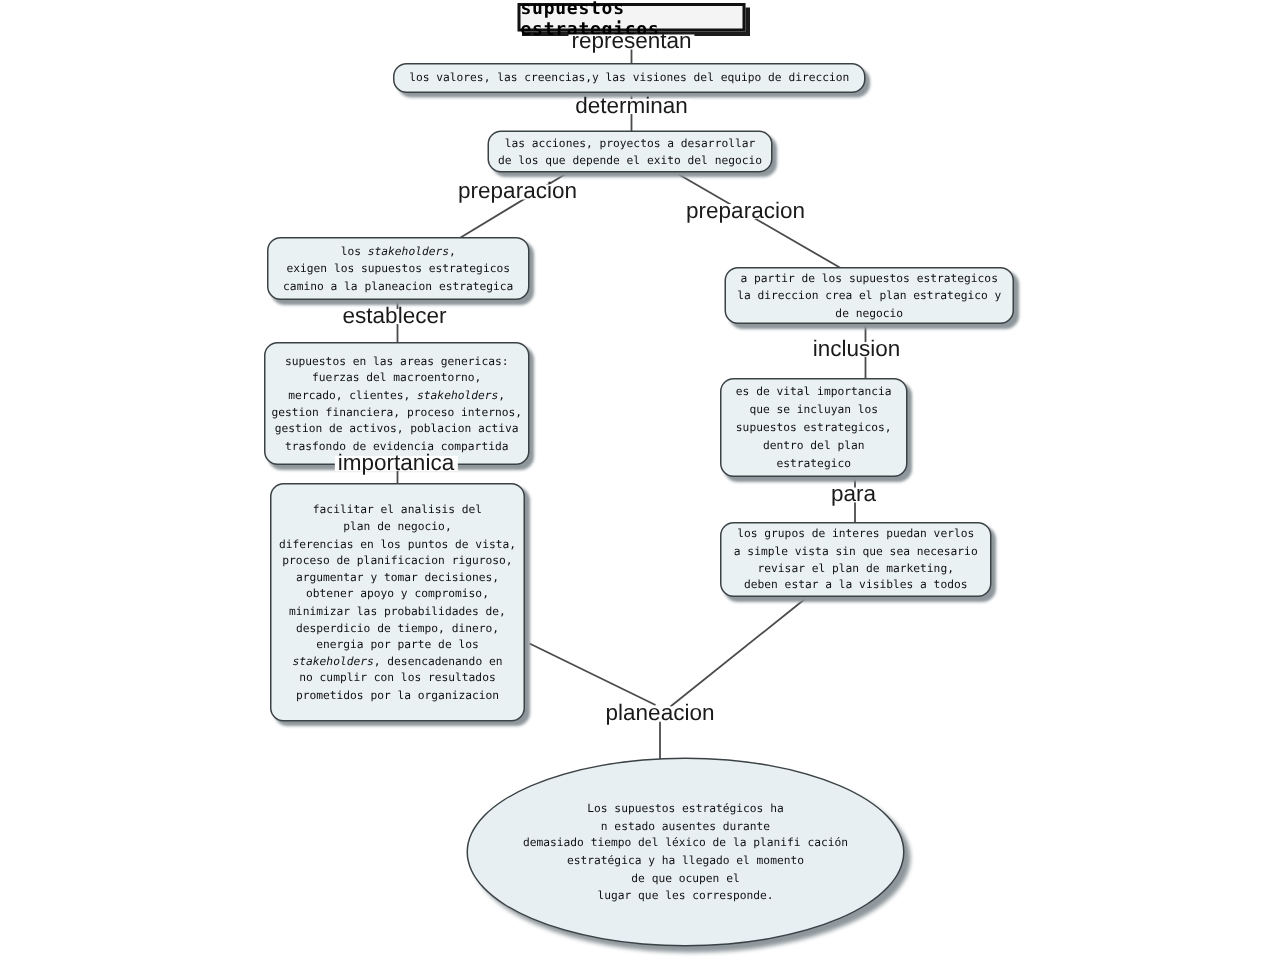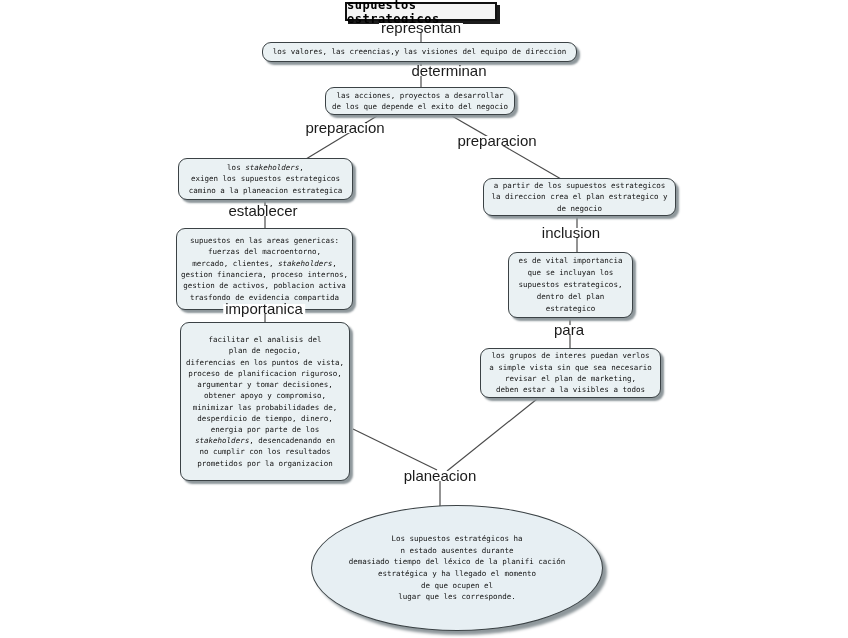--- a/index.html
+++ b/index.html
@@ -72,26 +72,26 @@
     line-height: 11.6px;
   }
   
   #n-title     { left: 345px; top: 2px;   width: 152px; height: 19px; }
   #n-valores   { left: 262px; top: 42px;  width: 315px; height: 20px; }
   #n-acciones  { left: 325px; top: 87px;  width: 190px; height: 28px; }
   #n-exigen    { left: 178px; top: 158px; width: 175px; height: 42px; }
   #n-areas     { left: 176px; top: 228px; width: 177px; height: 82px; }
   #n-facilitar { left: 180px; top: 322px; width: 170px; height: 159px; line-height: 11.2px; }
   #n-apartir   { left: 483px; top: 178px; width: 193px; height: 38px; }
-  #n-vital     { left: 508px; top: 252px; width: 125px; height: 66px; line-height: 12px; }
+  #n-vital     { left: 480px; top: 252px; width: 125px; height: 66px; line-height: 12px; }
   #n-grupos    { left: 480px; top: 348px; width: 181px; height: 50px; }
   #n-conclusion{ left: 311px; top: 505px; width: 292px; height: 126px; }
   
   #l-representan { left: 421px; top: 23px; }
-  #l-determinan  { left: 421px; top: 66px; margin-left: 28px; }
+  #l-determinan  { left: 421px; top: 66px; }
   #l-prep-left   { left: 345px; top: 123px; }
   #l-prep-right  { left: 497px; top: 136px; }
   #l-establecer  { left: 263px; top: 206px; }
   #l-importanica { left: 264px; top: 304px; }
   #l-inclusion   { left: 571px; top: 228px; }
   #l-para        { left: 569px; top: 325px; }
   #l-conclusion  { left: 440px; top: 471px; }
 </style>
 </head>
 <body>

